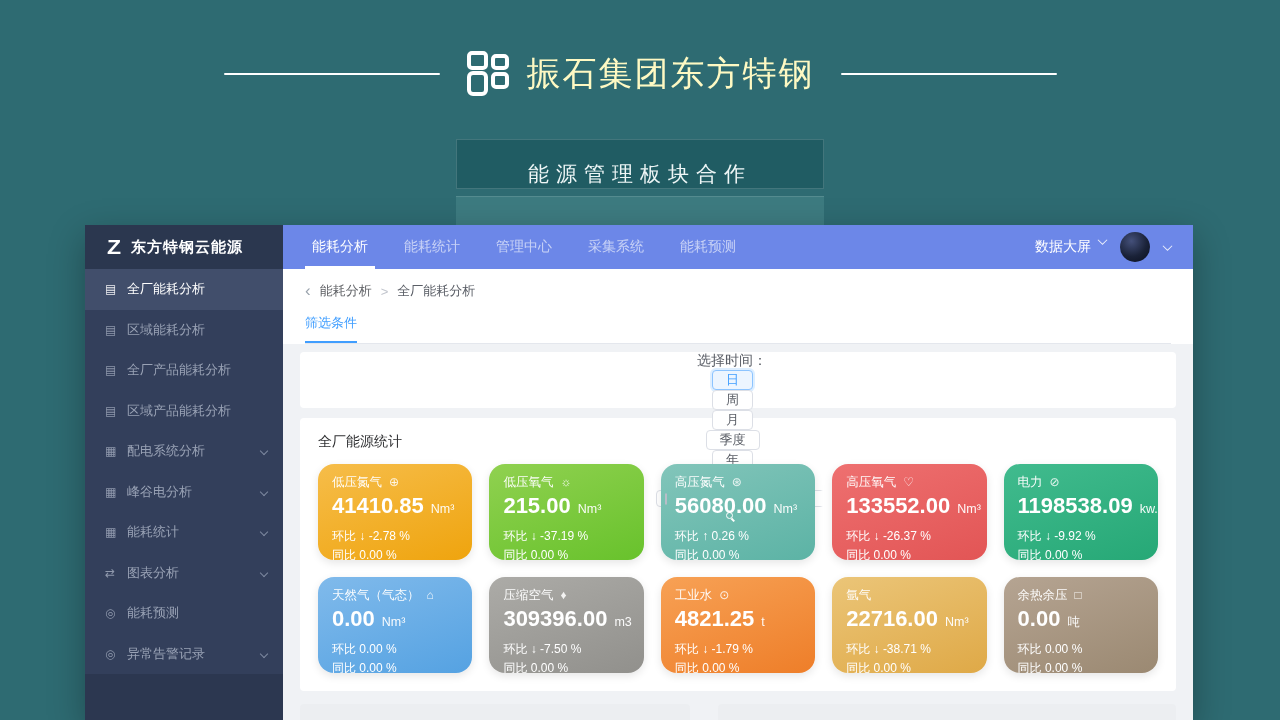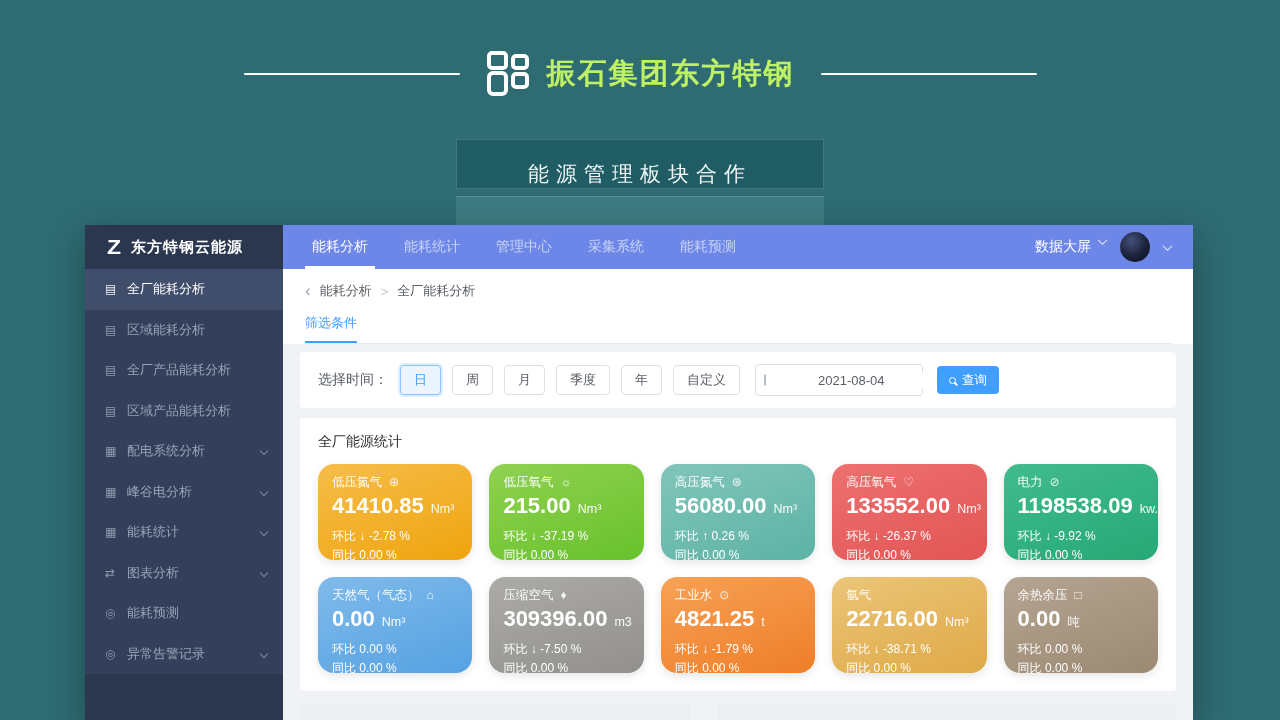--- a/index.html
+++ b/index.html
@@ -10,21 +10,21 @@
   *{box-sizing:border-box;margin:0;padding:0;}
   html,body{width:1280px;height:720px;overflow:hidden;}
   body{background:var(--page-bg);font-family:"Liberation Sans","DejaVu Sans",sans-serif;}
   .page{position:relative;width:1280px;height:720px;overflow:hidden;}
 
   
   .brand-row{position:absolute;top:50px;left:0;right:0;display:flex;align-items:center;justify-content:center;gap:26px;}
   .hline{width:216px;height:2.5px;background:#fff;border-radius:2px;}
   .brand-center{display:flex;align-items:center;gap:13px;}
   .brand-icon{width:48px;height:48px;}
-  .brand-title{color:#bef264;font-size:29px;font-weight:bold;letter-spacing:2px;}
+  .brand-title{color:#fef9c3;font-size:34px;font-weight:normal;letter-spacing:2px;}
 
   
   .banner{position:absolute;top:139px;left:50%;transform:translateX(-50%);width:368px;height:50px;
     background:#205c63;border:1px solid rgba(255,255,255,.16);display:flex;align-items:flex-end;justify-content:center;}
   .banner span{color:#eef6f6;font-size:21px;letter-spacing:7px;}
   .banner2{position:absolute;top:196px;left:50%;transform:translateX(-50%);width:368px;height:44px;
     background:#3d7b80;border-top:1px solid rgba(255,255,255,.12);}
 
   
   .dashboard{position:absolute;left:85px;top:225px;width:1108px;height:495px;background:#fff;
@@ -62,21 +62,21 @@
   .crumb-wrap{background:#fff;padding:0 22px;flex-shrink:0;}
   .crumb-row{height:44px;display:flex;align-items:center;font-size:13px;color:#606266;gap:9px;}
   .back{color:#9aa3ad;font-size:17px;line-height:1;cursor:pointer;margin-top:-2px;}
   .sep{color:#c0c4cc;}
   .crumb.cur{color:#5a5e66;}
   .tab-row{border-bottom:1px solid #e4e7ed;}
   .tab{display:inline-block;font-size:13px;color:var(--accent);padding-bottom:9px;
     border-bottom:2px solid var(--accent);cursor:pointer;}
 
   .content{padding:8px 17px 0 17px;overflow:hidden;}
-  .panel{background:#fff;border-radius:4px;}
+  .panel{background:#fff;border-radius:4px;flex-direction:column;}
   .filter-panel{height:56px;display:flex;align-items:center;padding:0 18px;}
   .time-label{font-size:14px;color:#5a5e66;margin-right:12px;}
   .pbtn{height:30px;padding:0 13px;margin-right:11px;background:#fff;border:1px solid #dcdfe6;
     border-radius:4px;font-size:13px;color:#5a5e66;cursor:pointer;font-family:inherit;}
   .pbtn.active{color:var(--accent);border-color:#8cc4ff;background:#ecf5ff;
     box-shadow:0 0 0 2px rgba(64,158,255,.18);}
   .date-box{height:32px;width:168px;margin-left:4px;border:1px solid #dcdfe6;border-radius:4px;
     display:flex;align-items:center;padding:0 8px;background:#fff;gap:44px;}
   .cal{width:13px;height:12px;border:1.5px solid #b8bec8;border-radius:2px;position:relative;margin-right:8px;}
   .cal::before{content:"";position:absolute;left:1px;right:1px;top:2px;height:1.5px;background:#b8bec8;}

